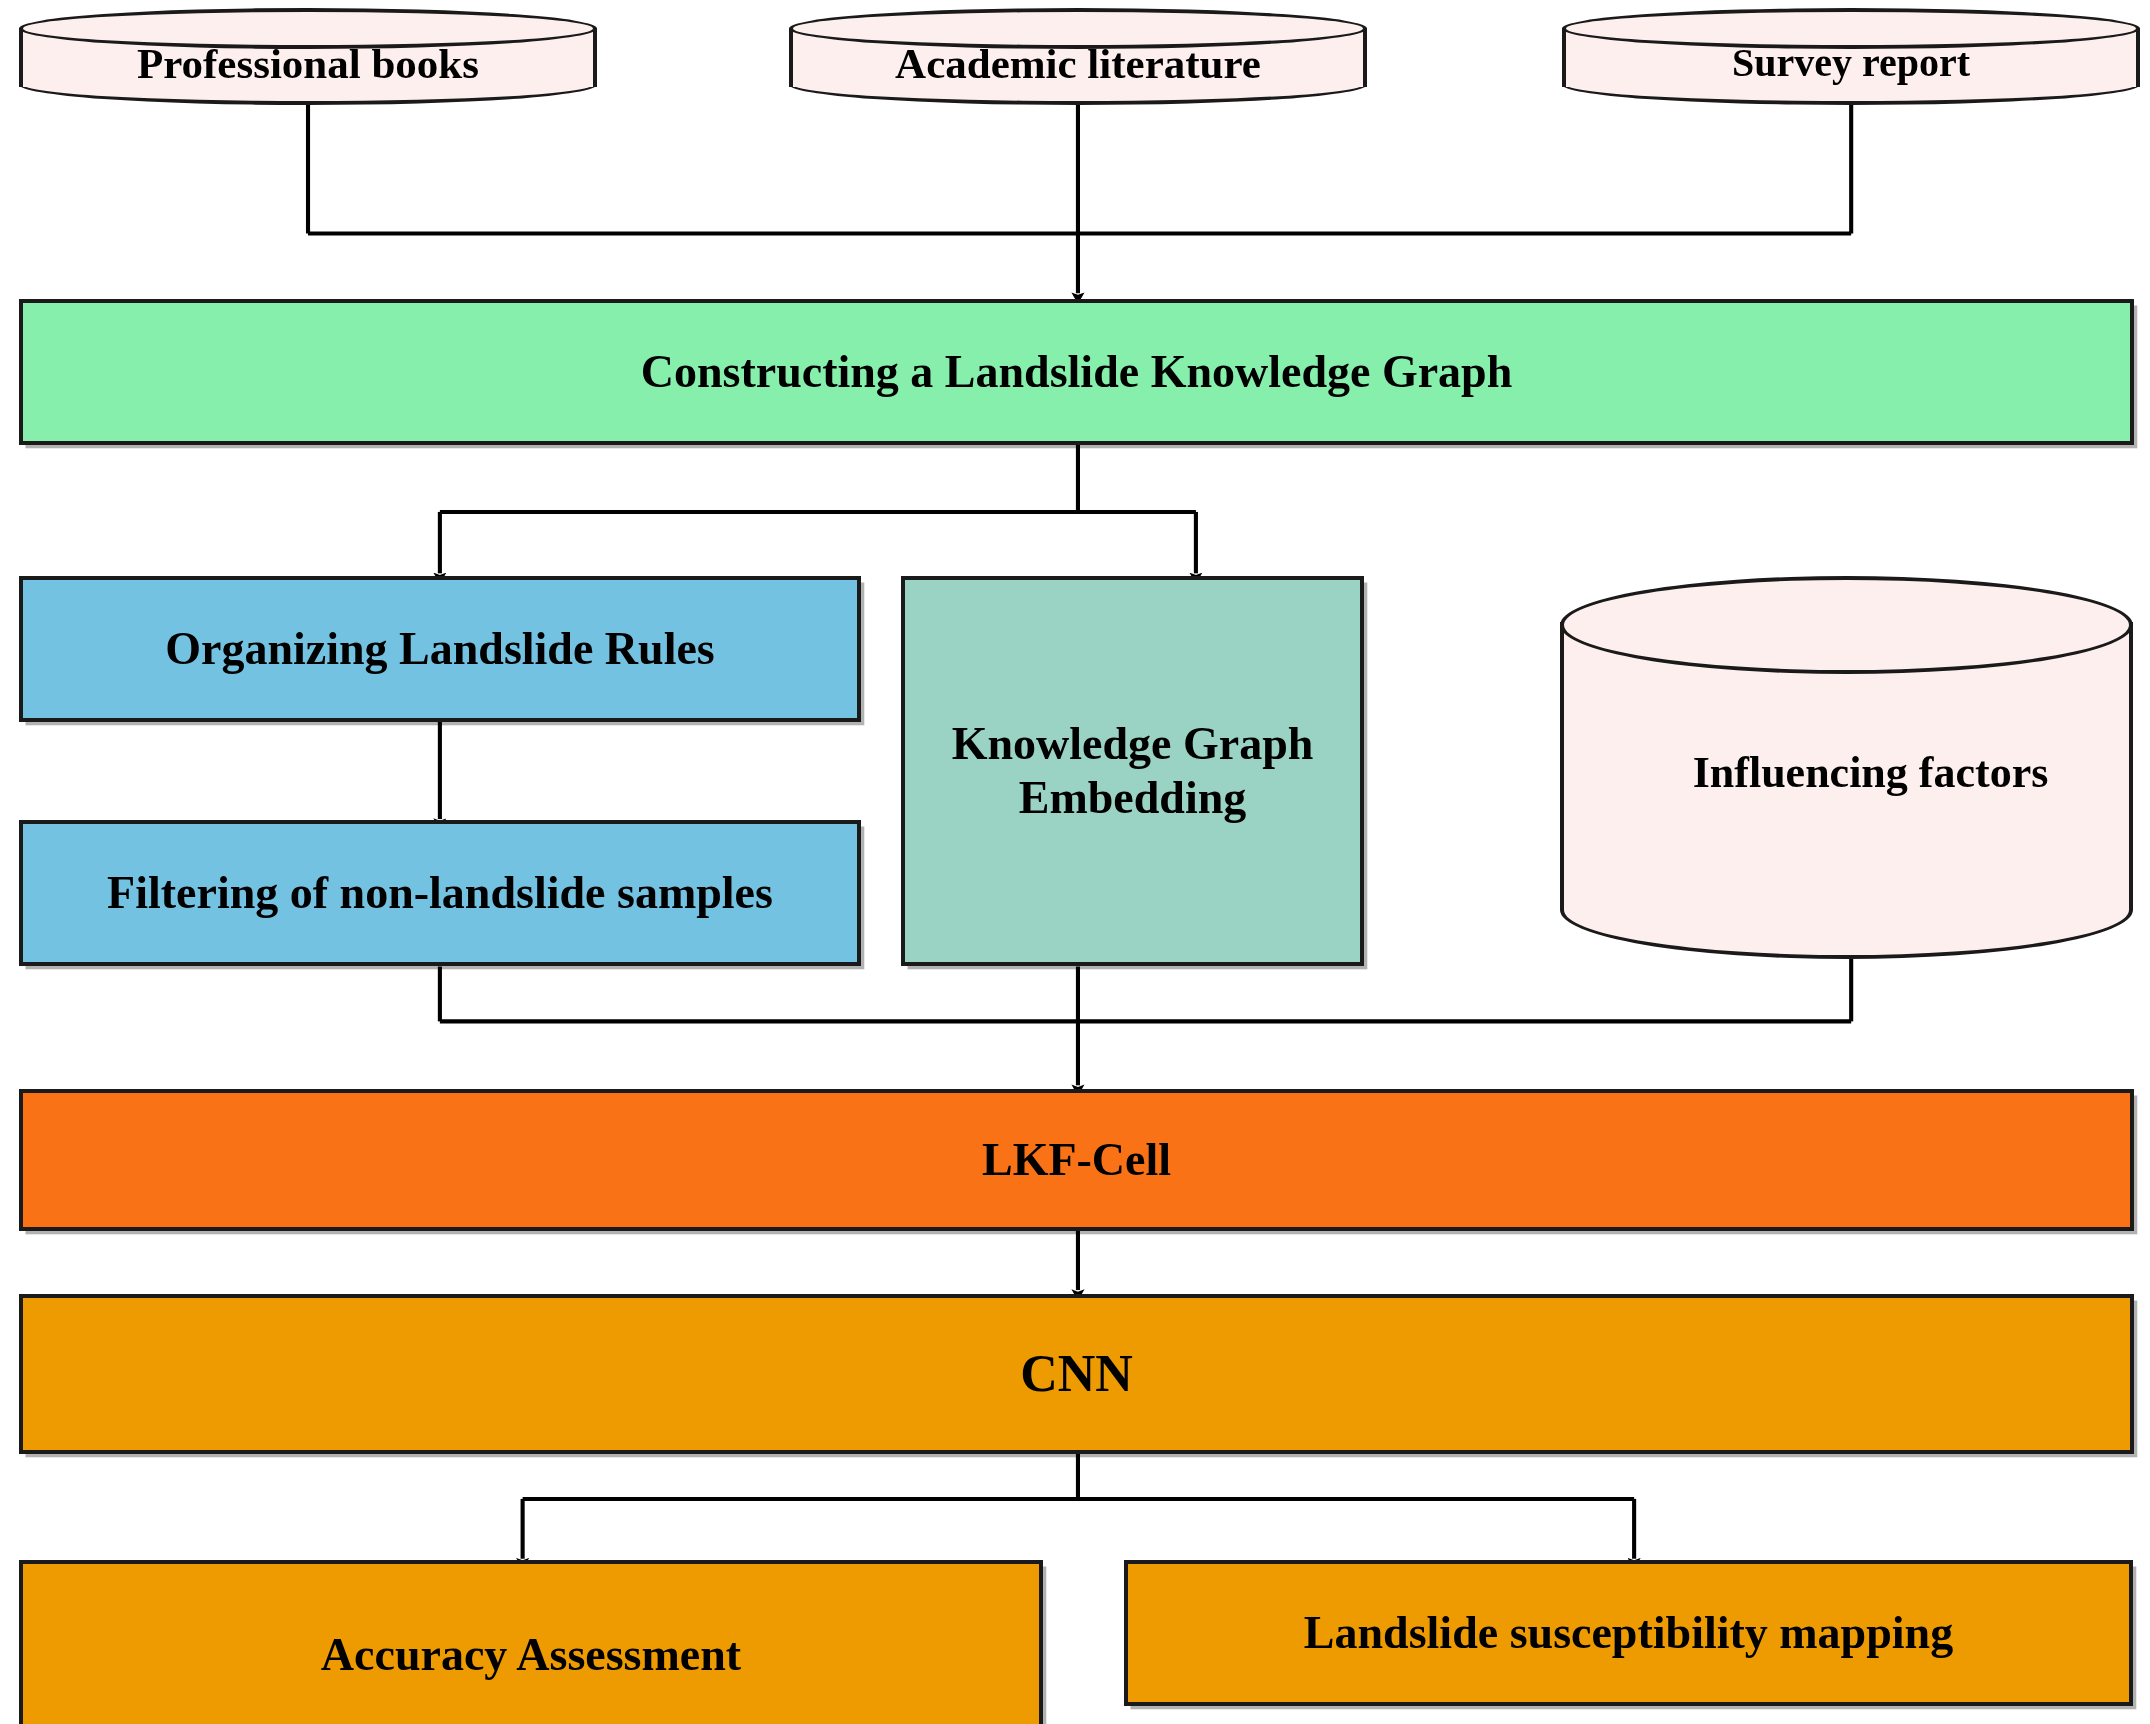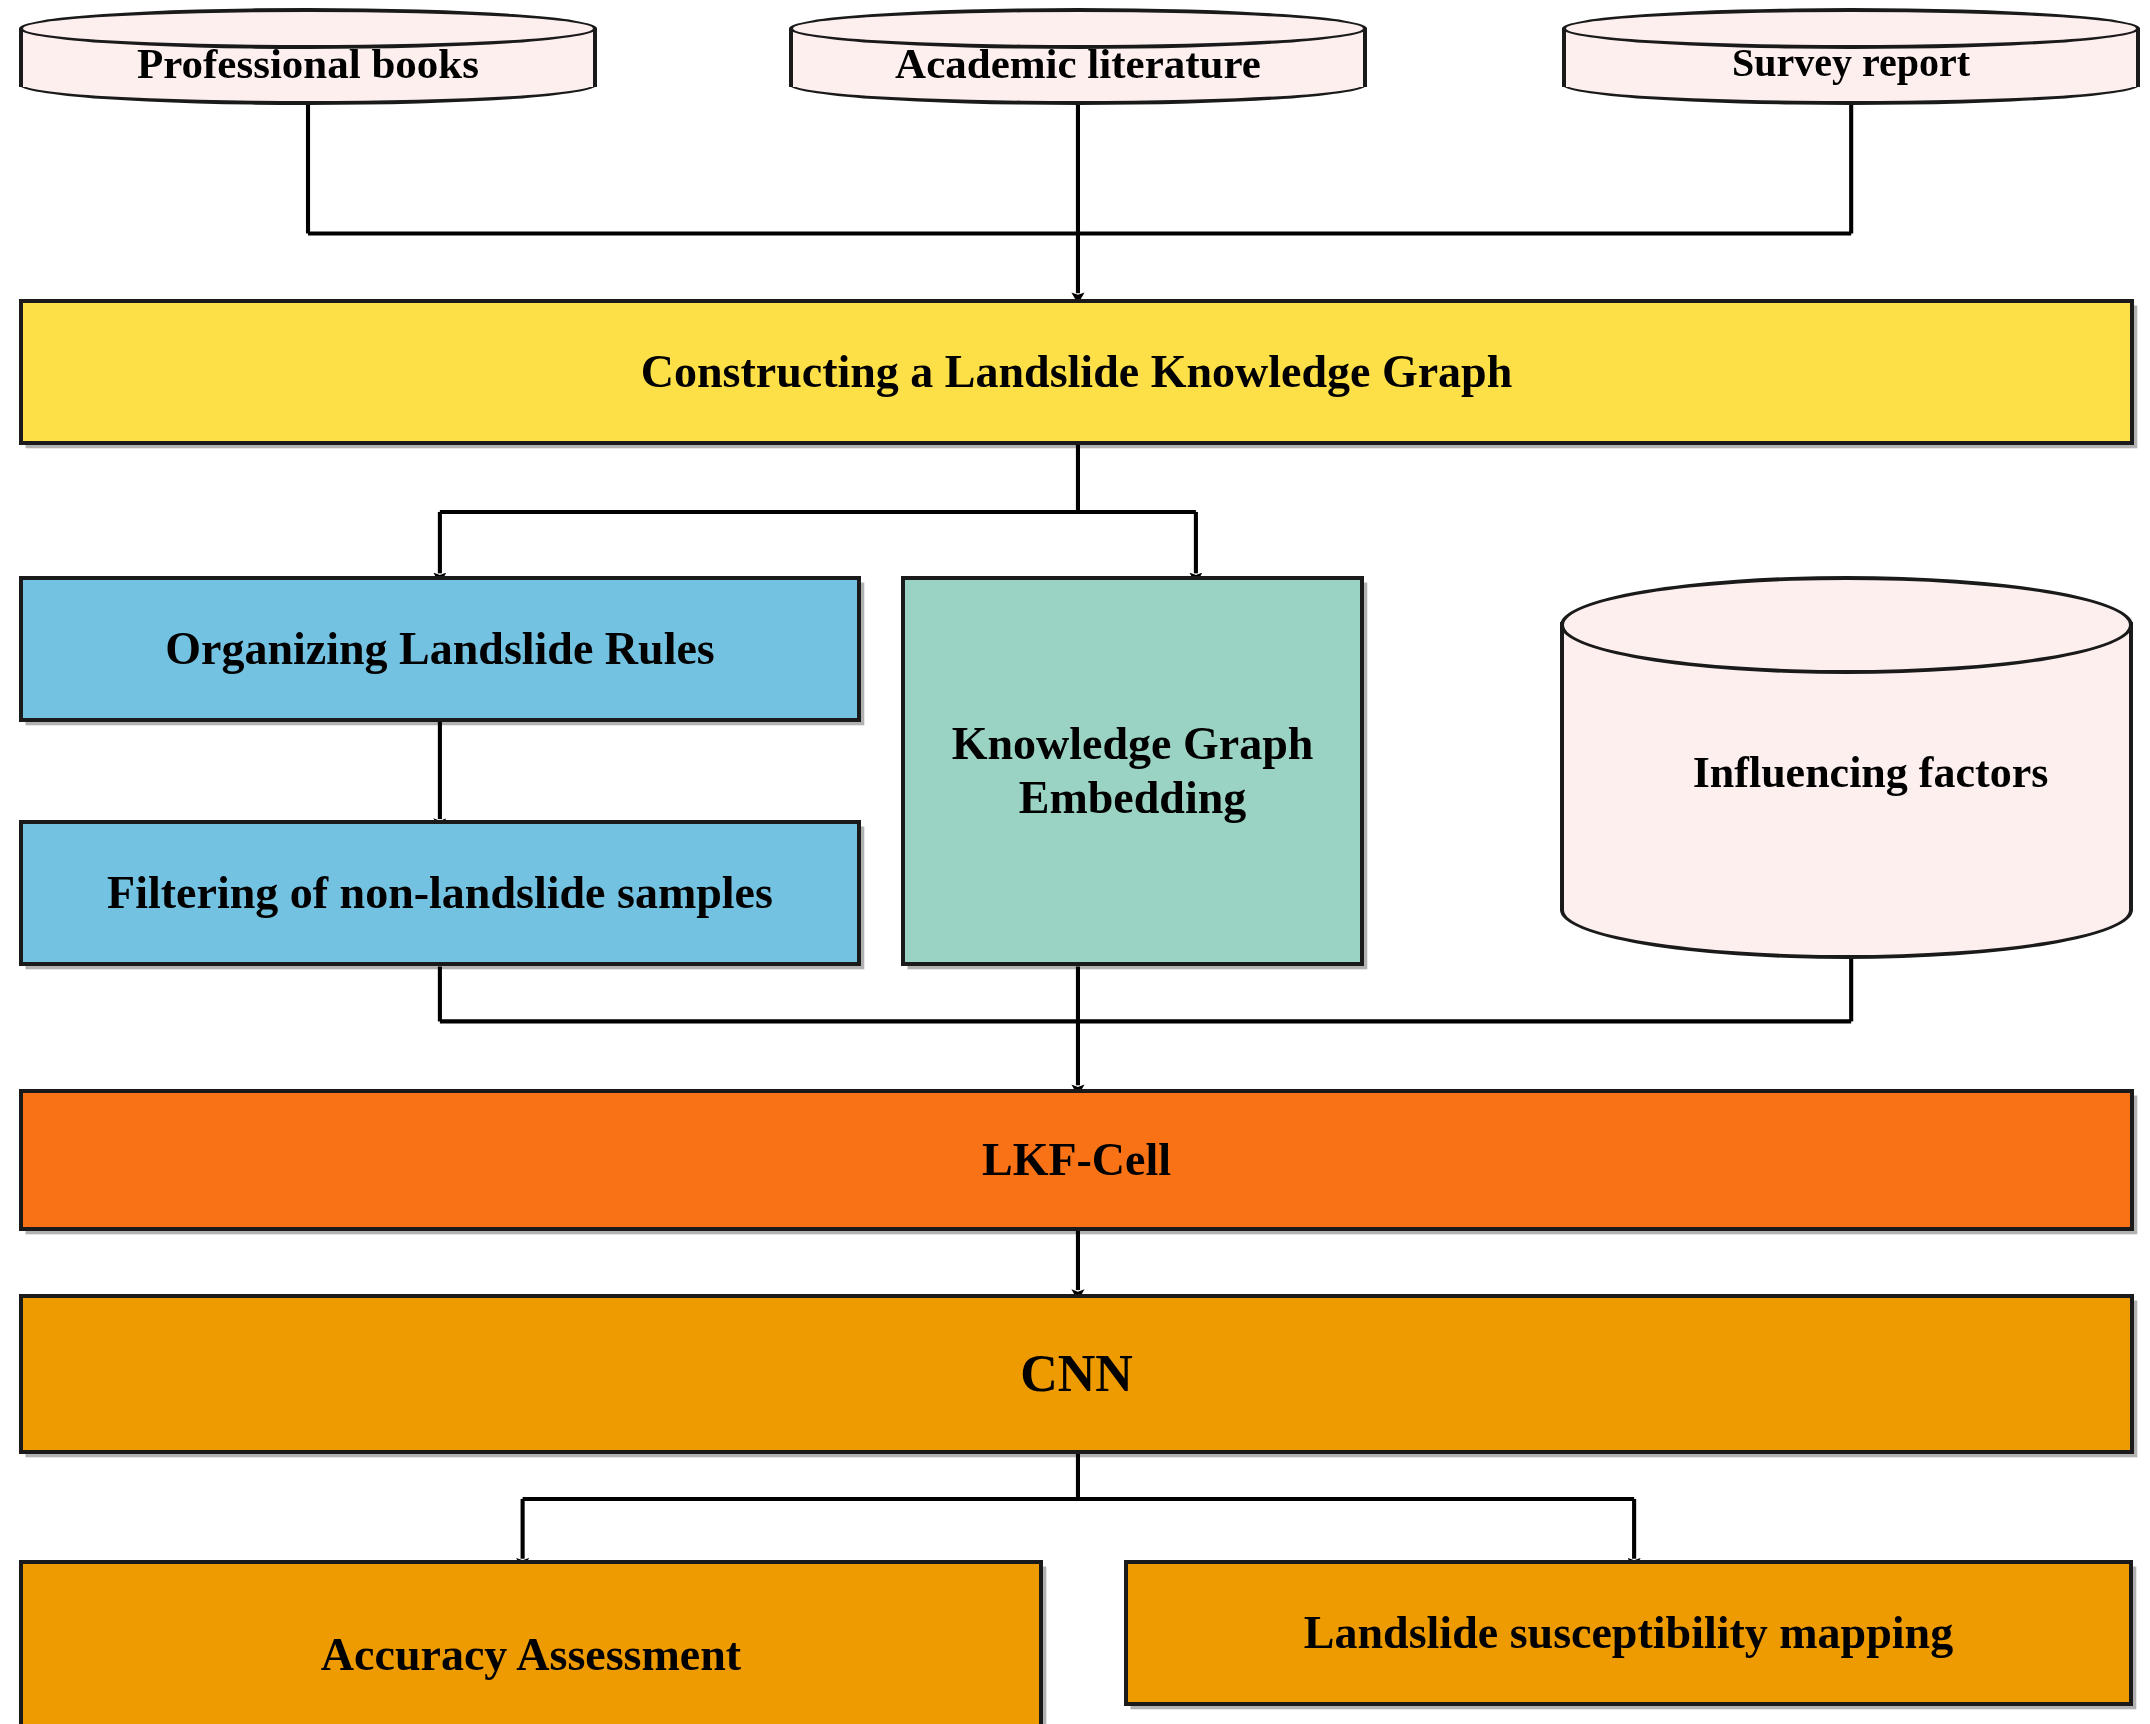--- a/index.html
+++ b/index.html
@@ -141,21 +141,21 @@
     <div class="cyl-label" style="top:34px;">Academic literature</div>
   </div>
 
   <div class="node cyl" style="left:1562px; top:4.9px; width:578px; height:100px; font-size:40px;">
     <div class="cyl-bot" style="top:59px;  height:41px;"></div>
     <div class="cyl-body" style="top:23px;  height:59px;"></div>
     <div class="cyl-top" style="top:3.3px;   height:41px;"></div>
     <div class="cyl-label" style="top:34px;">Survey report</div>
   </div>
 
-  <div class="node rect" style="left:19px; top:299px; width:2115px; height:146px; background:#fde047; font-size:46px;">
+  <div class="node rect" style="left:19px; top:299px; width:2115px; height:146px; background:#86efac; font-size:46px;">
     <span>Constructing a Landslide Knowledge Graph</span>
   </div>
 
   <div class="node rect" style="left:19px; top:576px; width:842px; height:146px; background:#74C2E1; font-size:46px;">
     <span>Organizing Landslide Rules</span>
   </div>
 
   <div class="node rect" style="left:19px; top:820px; width:842px; height:146px; background:#74C2E1; font-size:46px;">
     <span>Filtering of non-landslide samples</span>
   </div>

